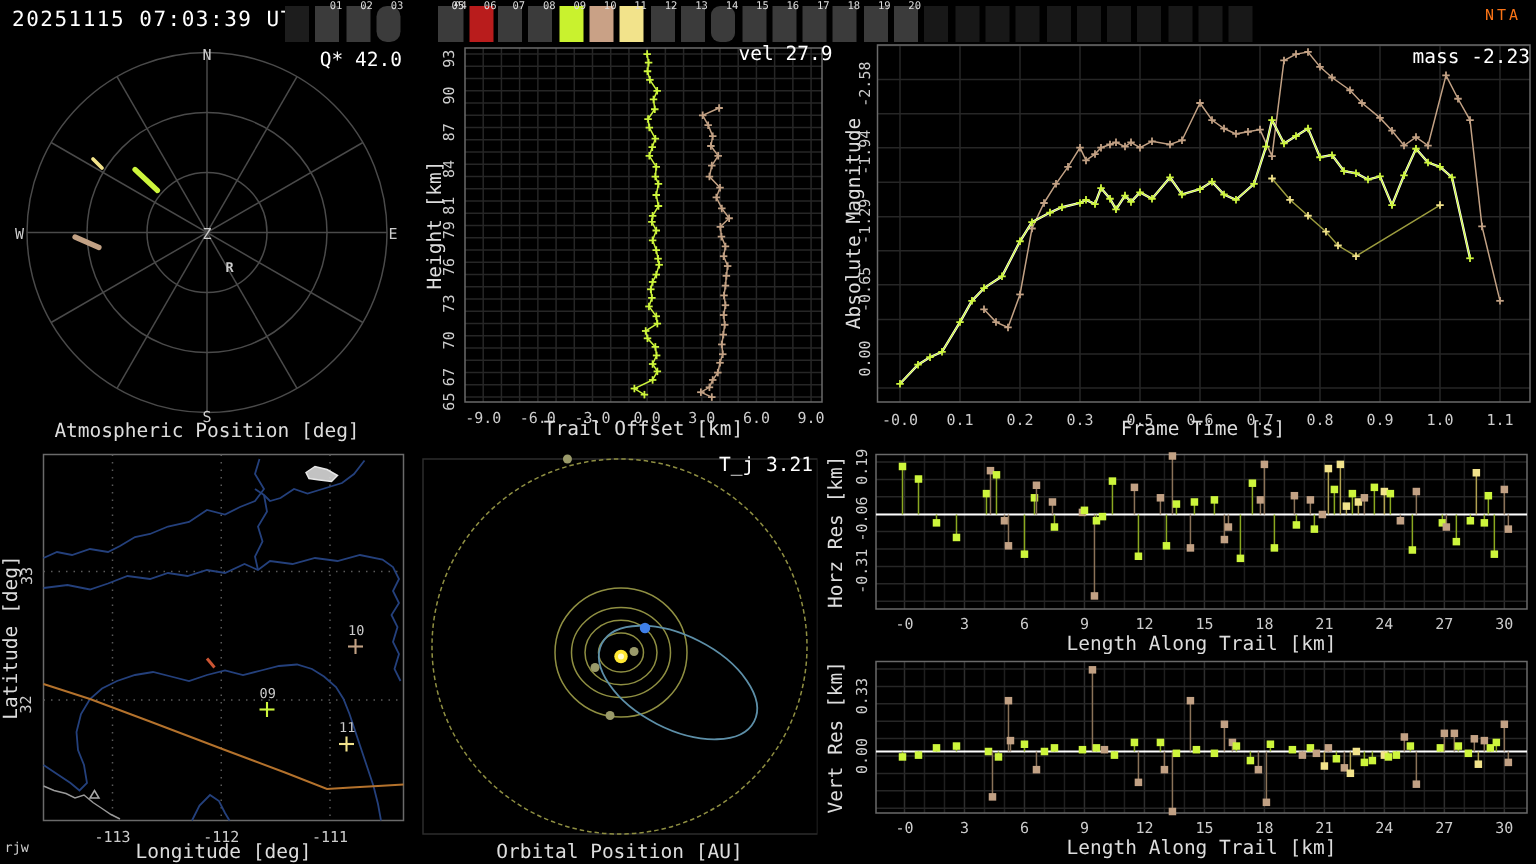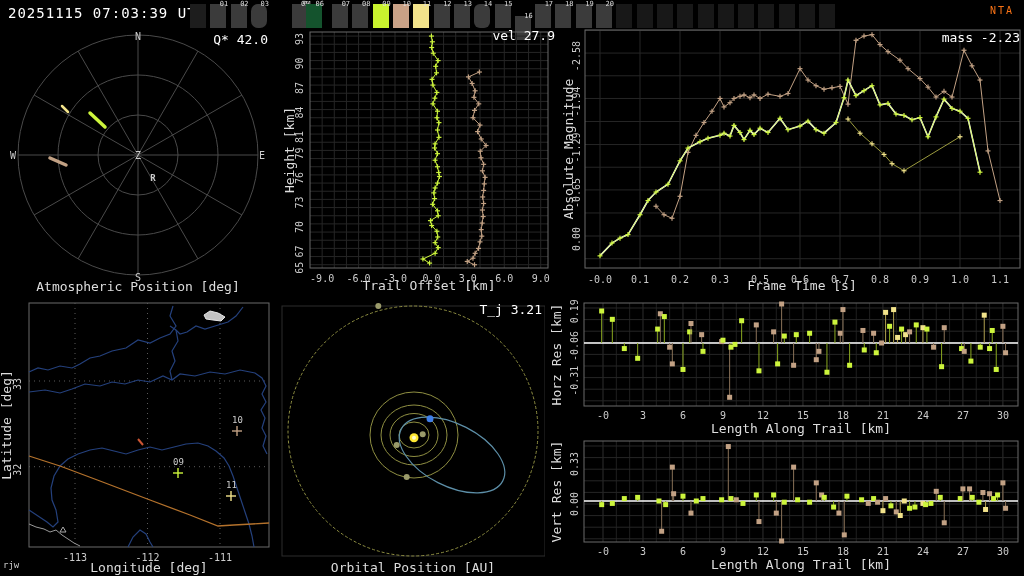--- a/index.html
+++ b/index.html
@@ -34,21 +34,21 @@
       </div>
       <div class="frame-box" style="left: 250.9px; background: rgb(59, 59, 59); border-radius: 7px;">
         <span class="frame-label">03</span>
       </div>
       <div class="frame-box" style="left: 271.2px; background: rgb(59, 59, 59); margin-left: 22px;">
         <span class="frame-label">04</span>
       </div>
       <div class="frame-box" style="left: 291.5px; background: rgb(59, 59, 59);">
         <span class="frame-label">05</span>
       </div>
-      <div class="frame-box" style="left: 306px; background: #14532d;">
+      <div class="frame-box" style="left: 313px; background: #b91c1c;">
         <span class="frame-label">06</span>
       </div>
       <div class="frame-box" style="left: 332.1px; background: rgb(59, 59, 59);">
         <span class="frame-label">07</span>
       </div>
       <div class="frame-box" style="left: 352.4px; background: rgb(59, 59, 59);">
         <span class="frame-label">08</span>
       </div>
       <div class="frame-box" style="left: 372.7px; background: rgb(201, 242, 46);">
         <span class="frame-label">09</span>
@@ -64,21 +64,21 @@
       </div>
       <div class="frame-box" style="left: 453.9px; background: rgb(59, 59, 59);">
         <span class="frame-label">13</span>
       </div>
       <div class="frame-box" style="left: 474.2px; background: rgb(59, 59, 59); border-radius: 6px;">
         <span class="frame-label">14</span>
       </div>
       <div class="frame-box" style="left: 494.5px; background: rgb(59, 59, 59);">
         <span class="frame-label">15</span>
       </div>
-      <div class="frame-box" style="left: 514.8px; background: rgb(59, 59, 59); margin-top: 12px;">
+      <div class="frame-box" style="left: 514.8px; background: rgb(59, 59, 59);">
         <span class="frame-label">16</span>
       </div>
       <div class="frame-box" style="left: 535.1px; background: rgb(59, 59, 59);">
         <span class="frame-label">17</span>
       </div>
       <div class="frame-box" style="left: 555.4px; background: rgb(59, 59, 59);">
         <span class="frame-label">18</span>
       </div>
       <div class="frame-box" style="left: 575.7px; background: rgb(59, 59, 59);">
         <span class="frame-label">19</span>

